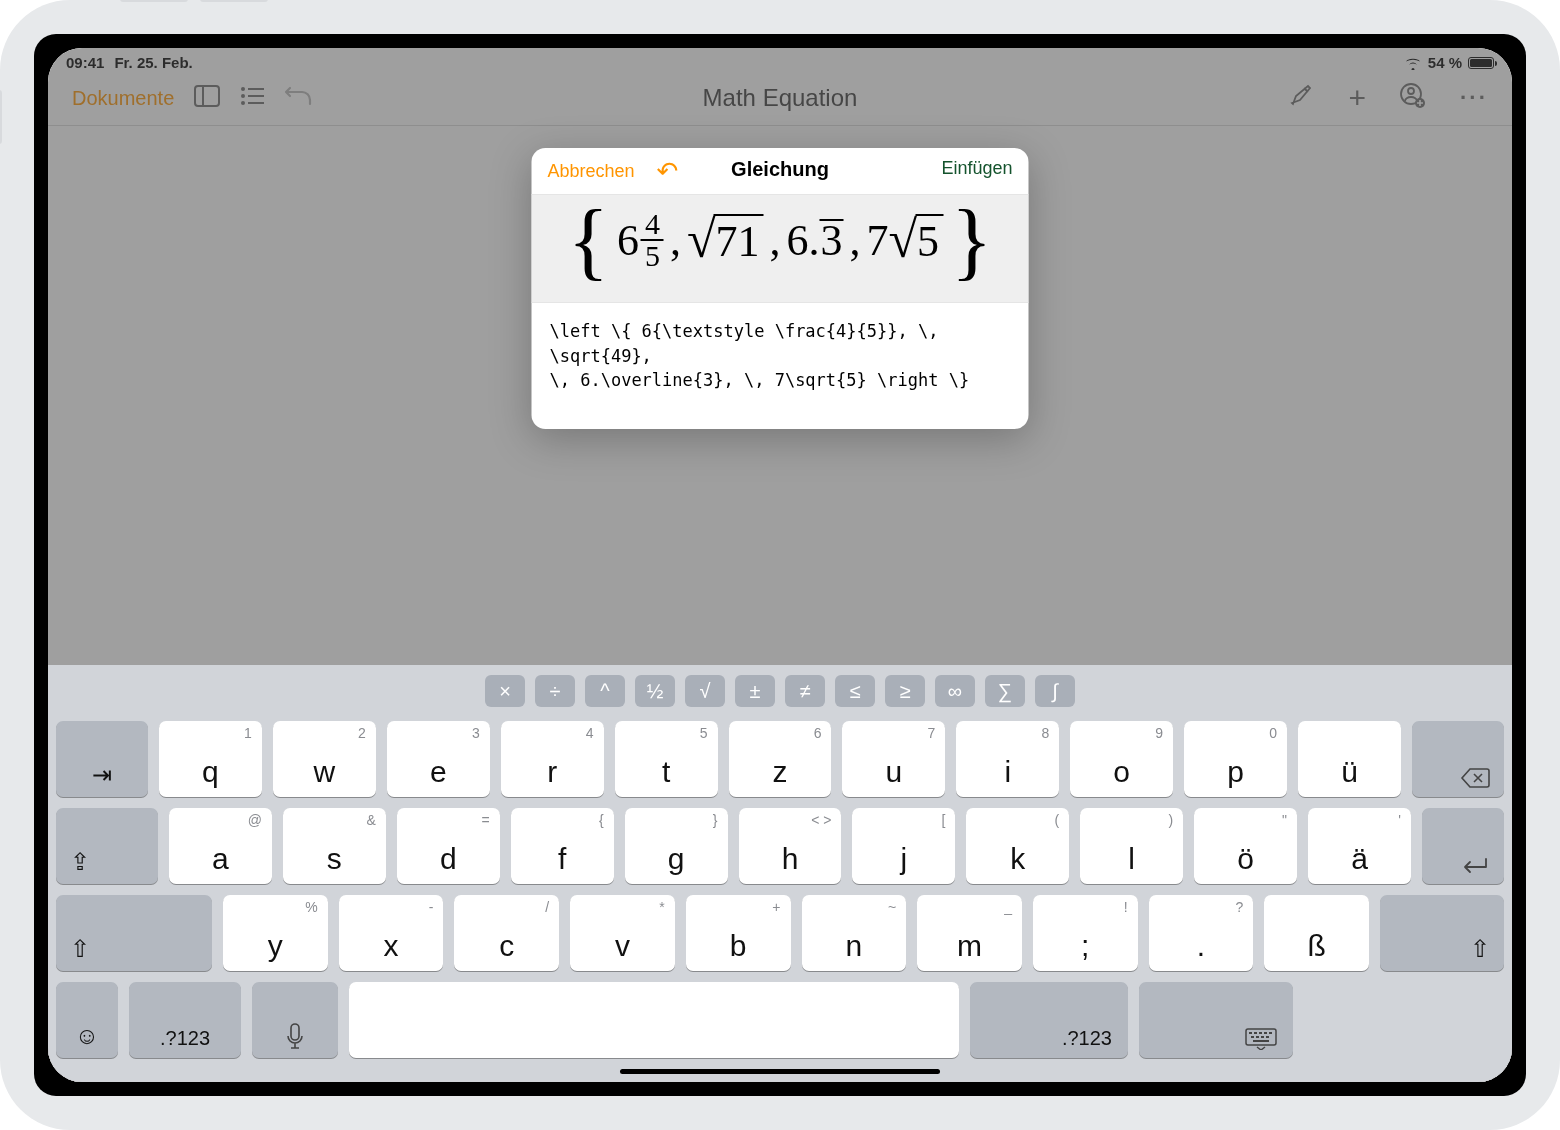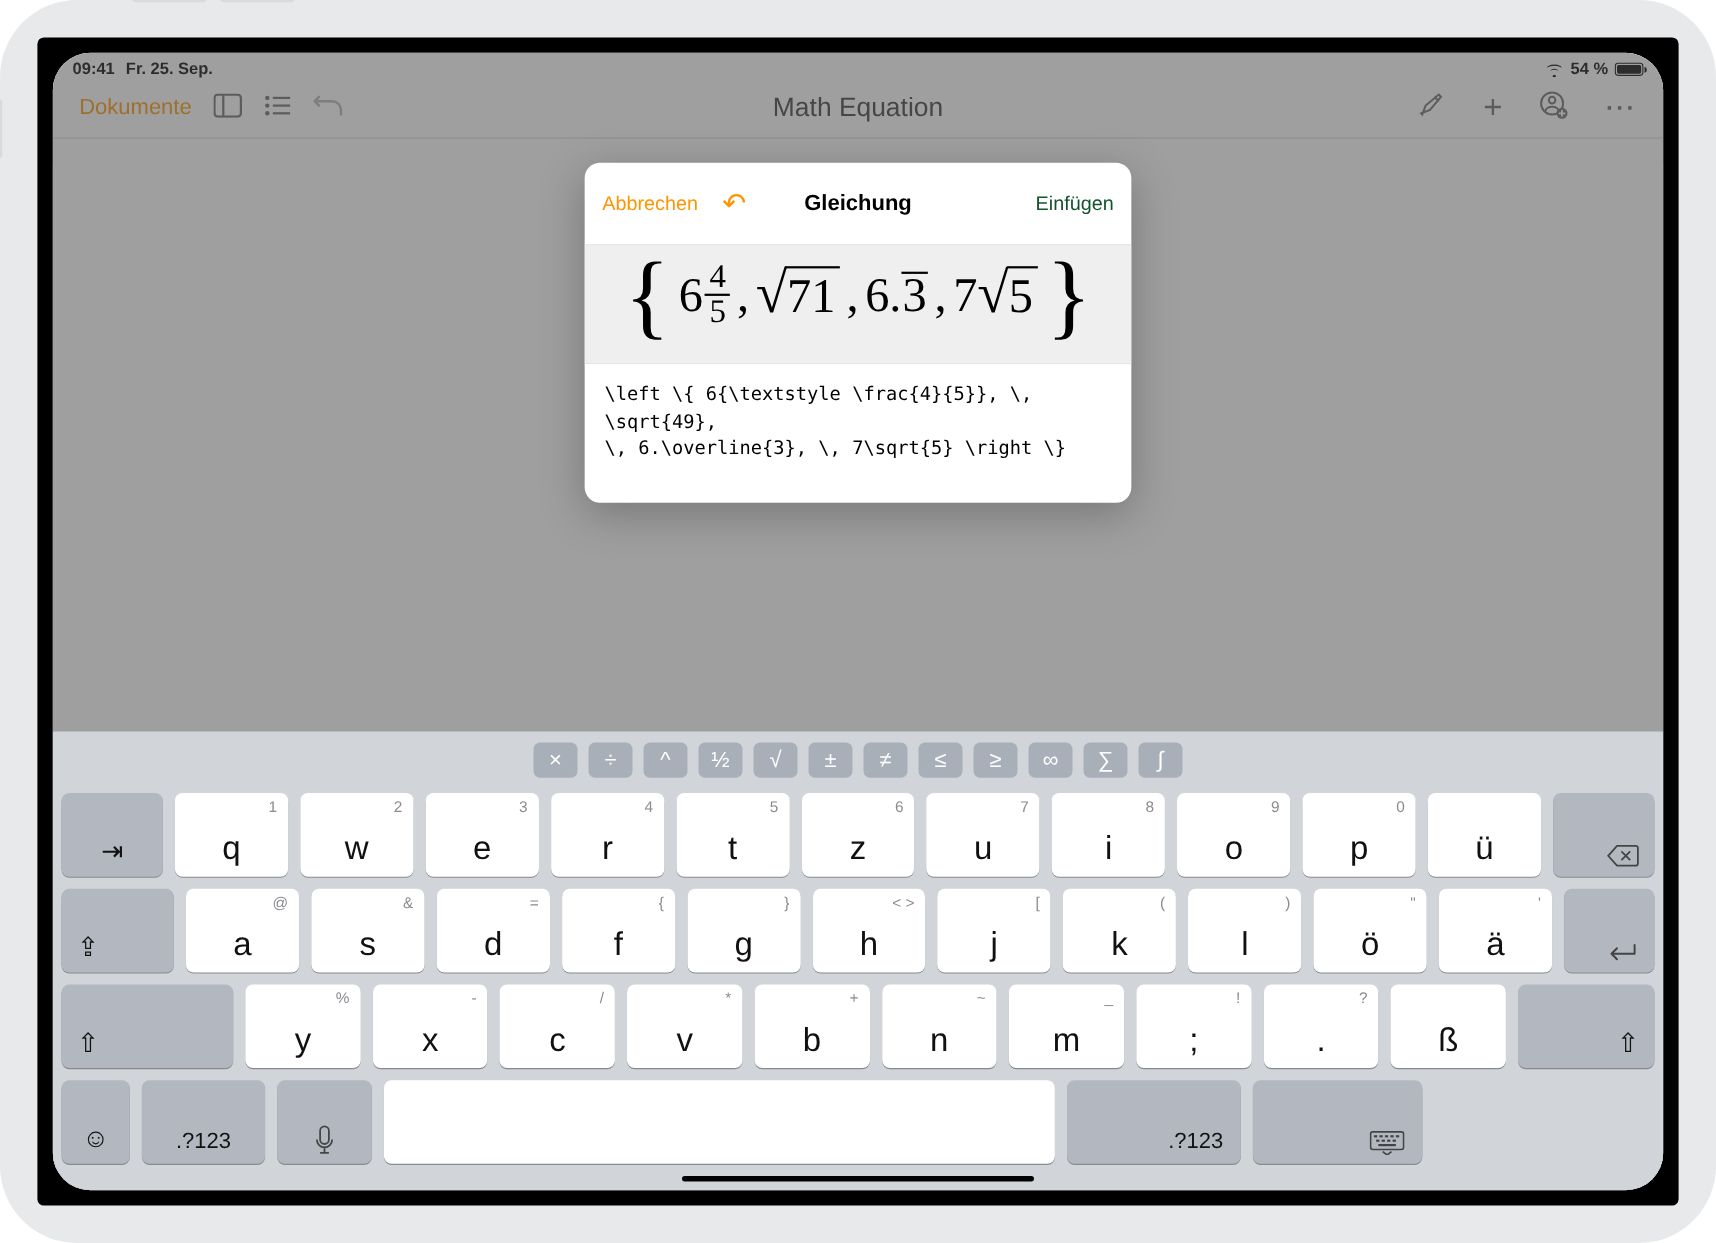--- a/index.html
+++ b/index.html
@@ -13,21 +13,21 @@
   .device {
     width: 1560px; height: 1130px;
     background: #e7e9eb;
     border-radius: 70px;
     padding: 34px;
     position: relative;
   }
   .device-inner {
     width: 100%; height: 100%;
     background: #000;
-    border-radius: 6px;
+    border-radius: 22px;
     padding: 14px;
     position: relative;
   }
   .screen {
     width: 100%; height: 100%;
     background: #fff;
     border-radius: 34px;
     overflow: hidden;
     position: relative;
   }
@@ -74,22 +74,22 @@
 
   
   .popover {
     position: absolute; z-index: 20;
     top: 100px; left: 50%; transform: translateX(-50%);
     width: 497px; background:#fff; border-radius: 14px;
     box-shadow: 0 10px 40px rgba(0,0,0,0.25);
     overflow: hidden;
   }
   .pop-header{
-    display:flex; align-items:center; justify-content: space-between;
-    padding: 24px 16px; position:relative;
+    display:flex; justify-content: space-between;
+    padding: 10px 16px; position:relative;
   }
   .pop-left{ display:flex; gap:22px; align-items:center; color:#ff9500; font-size:18px;}
   .pop-title{ position:absolute; left:50%; transform:translateX(-50%); font-weight:700; font-size:20px; color:#000;}
   .pop-insert{ color:#14532d; font-size:18px; }
   .undo-icon{ color:#ff9500; font-size:26px; font-weight:300; line-height:1;}
   .eq-preview{
     background:#efefef; padding: 14px 10px 22px 10px;
     border-top:1px solid #e5e5e5; border-bottom:1px solid #e5e5e5;
     font-family: Georgia, "Times New Roman", serif;
     font-size: 44px; color:#000; text-align:center;
@@ -153,21 +153,21 @@
   <div class="side-btn btn-top1"></div>
   <div class="side-btn btn-top2"></div>
   <div class="side-btn btn-side"></div>
   <div class="device-inner">
     <div class="screen">
 
       <div class="app">
         <div class="status-bar">
           <div style="display:flex; gap:10px;">
             <span>09:41</span>
-            <span>Fr. 25. Sep.</span>
+            <span>Fr. 25. Feb.</span>
           </div>
           <div class="status-right">
             <span class="wifi-icon">
               <svg viewBox="0 0 24 18">
                   <path d="M12 15.5a2 2 0 100 4 2 2 0 000-4zm-5.3-4.2l2-2a7 7 0 016.6 0l2 2a10 10 0 00-10.6 0zM2.5 7l2-2a18 18 0 0115 0l2 2a21 21 0 00-19 0z" fill="#000"></path>
                 </svg>
             </span>
             <span>54 %</span>
             <span class="battery-icon">
                 <span class="battery-fill"></span>

